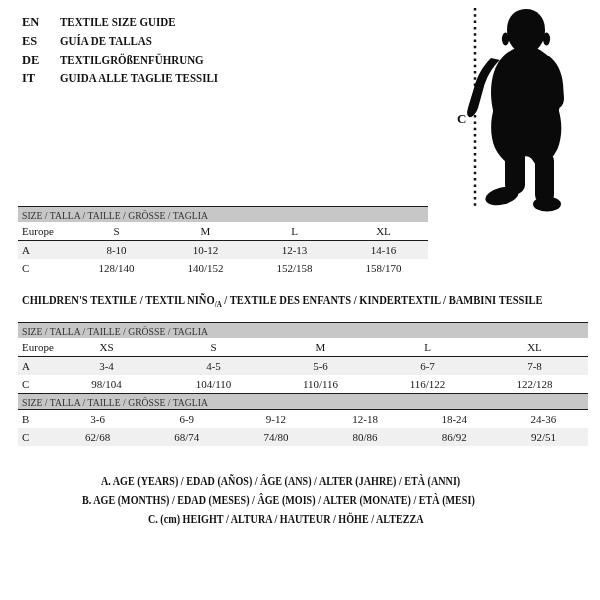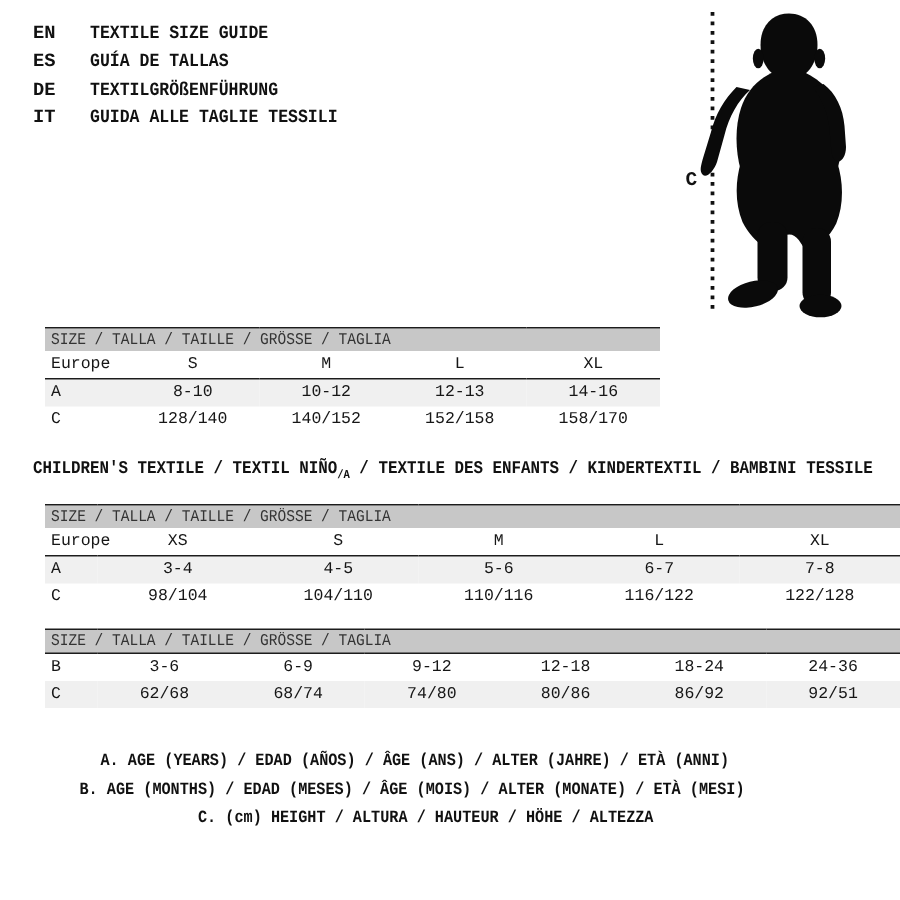--- a/index.html
+++ b/index.html
@@ -1,18 +1,18 @@
 <!DOCTYPE html>
 <html><head>
 <meta charset="utf-8">
 <style>
   html,body { margin:0; padding:0; }
   .page {
     position:relative; width:600px; height:600px; background:#ffffff;
-    font-family:Liberation Mono, monospace; color:#111; overflow:hidden;
+    font-family:Liberation Serif, serif; color:#111; overflow:hidden;
   }
   
   .cx { display:inline-block; transform:scaleX(0.88); transform-origin:0 50%; white-space:nowrap; }
 
   
   .lang-list { position:absolute; top:13px; left:22px; }
   .lang-row { display:flex; line-height:18.8px; font-size:12.5px; font-weight:bold; }
   .lang-code { width:38px; flex:0 0 38px; }
 
   
@@ -20,21 +20,21 @@
   .figure svg { display:block; width:150px; height:230px; }
 
   
   .content { position:absolute; top:206px; left:18px; width:570px; }
   .sec-title { font-size:12px; font-weight:bold; margin:0 0 0 4px; line-height:14px; }
   .sec-title sub { font-size:8px; }
   .t1-title { margin-top:6px; margin-bottom:15px; }
   .t2-title { margin-top:16px; margin-bottom:10px; }
   .t3-title { margin-top:8px; margin-bottom:5px; line-height:18px; }
 
-  table.size-table { border-collapse:collapse; table-layout:fixed; border-top:1px solid #1c1c1c; margin:12px; }
+  table.size-table { border-collapse:collapse; table-layout:fixed; border-top:1px solid #1c1c1c; margin:0; }
   table.t1 { width:410px; }
   table.t2, table.t3 { width:570px; }
   table.size-table td { font-size:11px; padding:0; text-align:center; height:18px; vertical-align:middle; color:#161616; }
   table.size-table td.lbl { text-align:left; padding-left:4px; }
   tr.bar-row td { background:#c7c7c7; text-align:left; padding-left:4px; height:15px; color:#333; }
   tr.head-row td { border-bottom:1.5px solid #1c1c1c; }
   table.t3 tr.bar-row td { border-bottom:1.5px solid #1c1c1c; }
   tr.alt td { background:#f0f0f0; }
 
   

